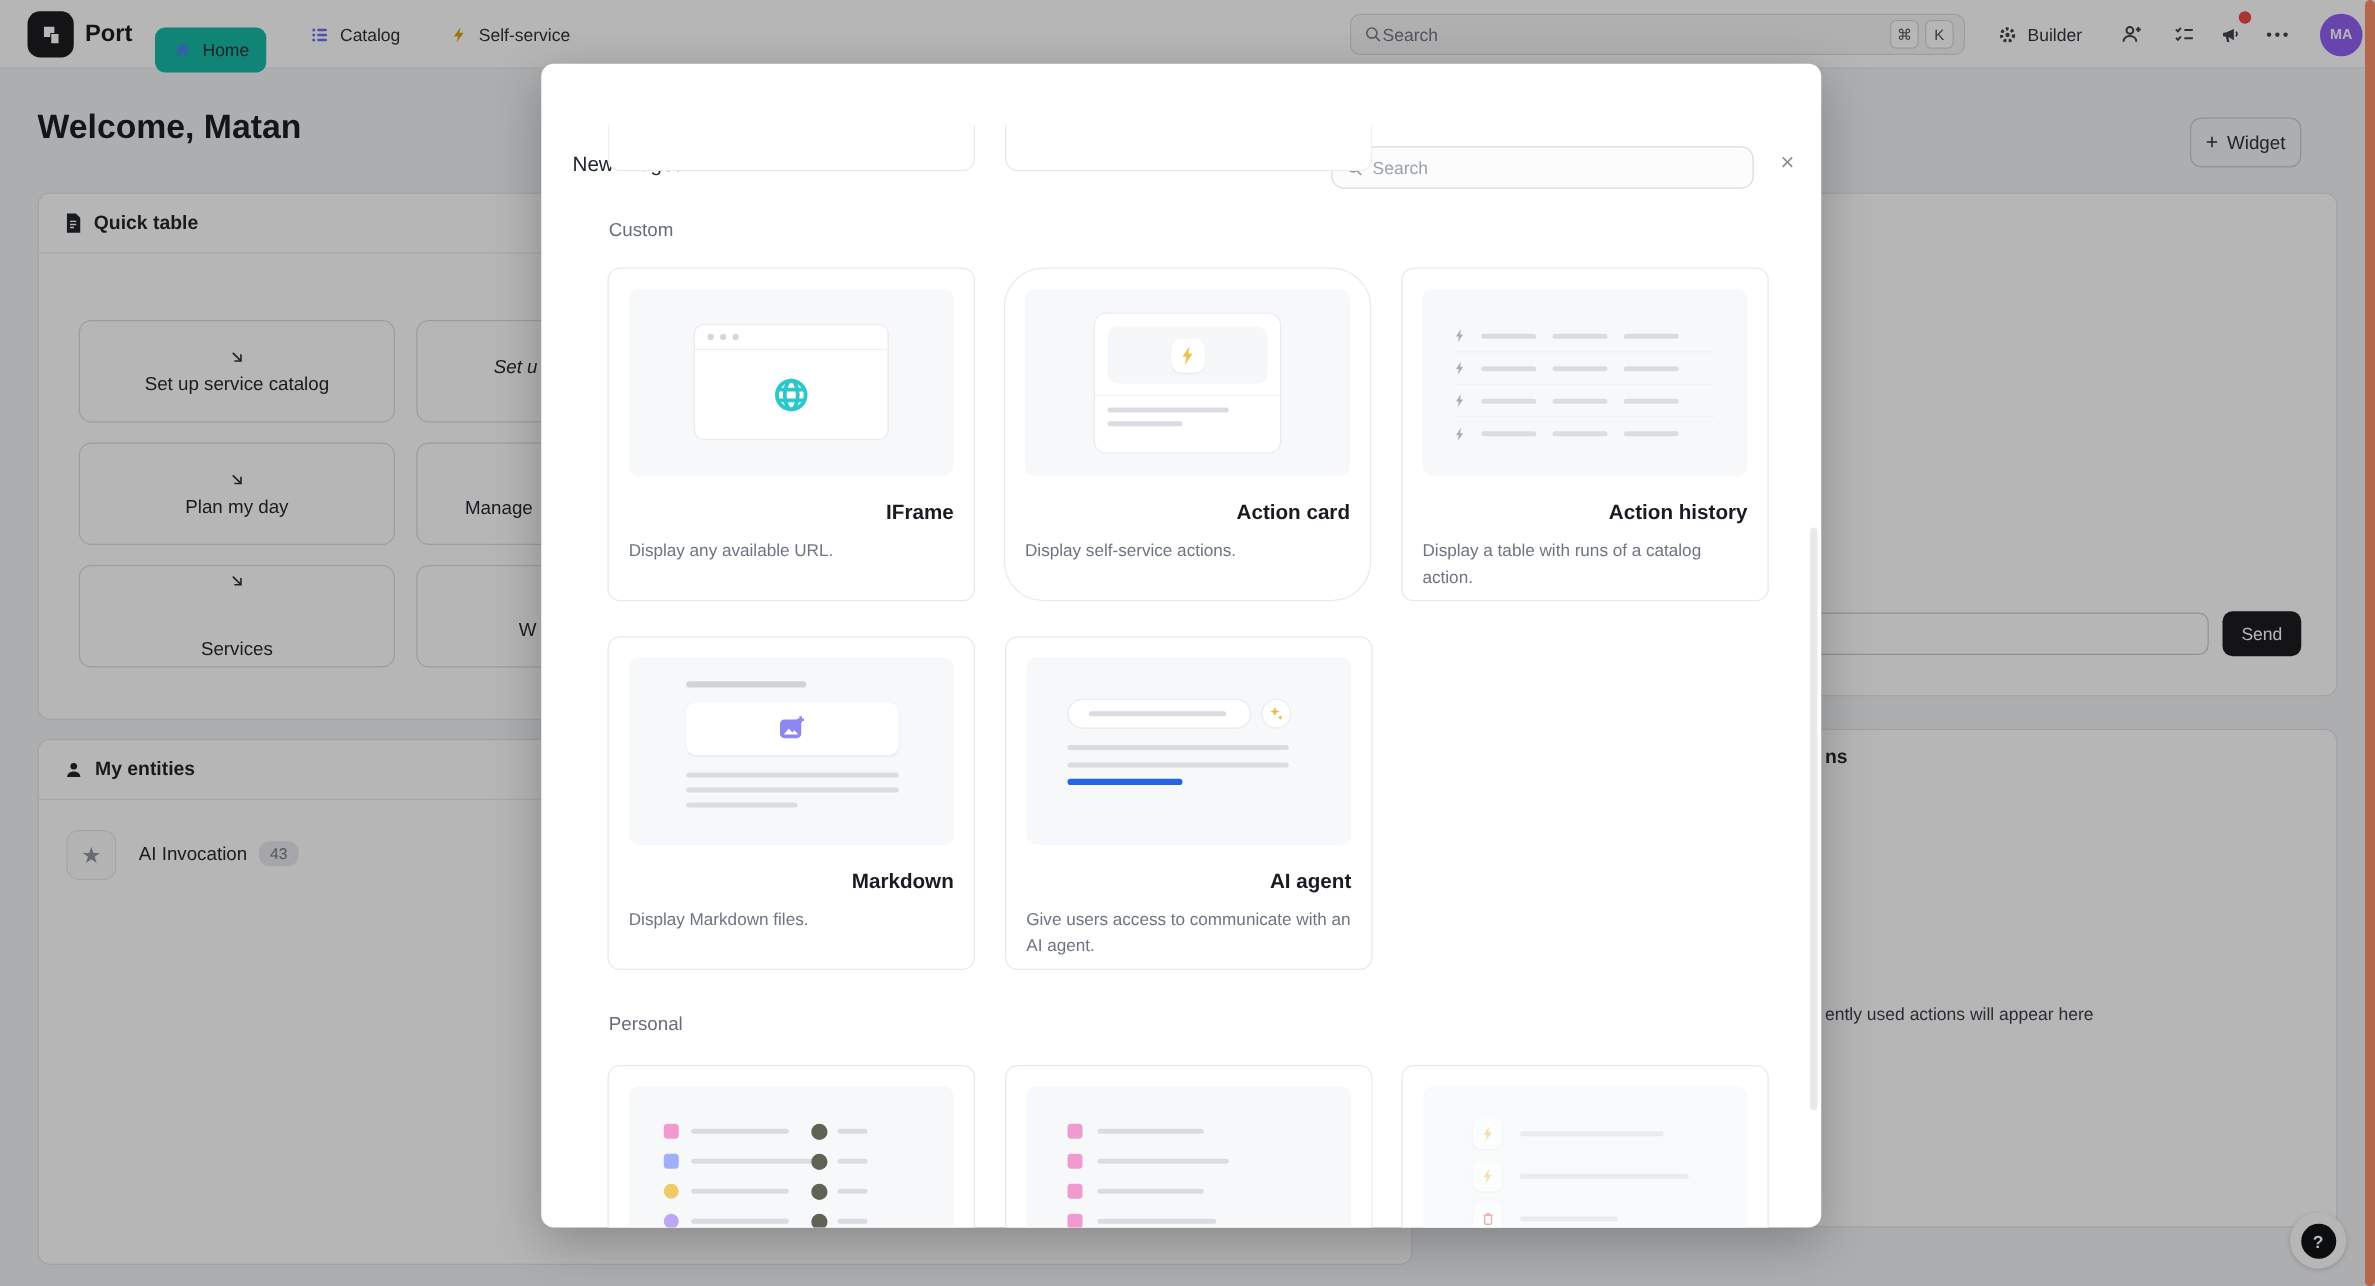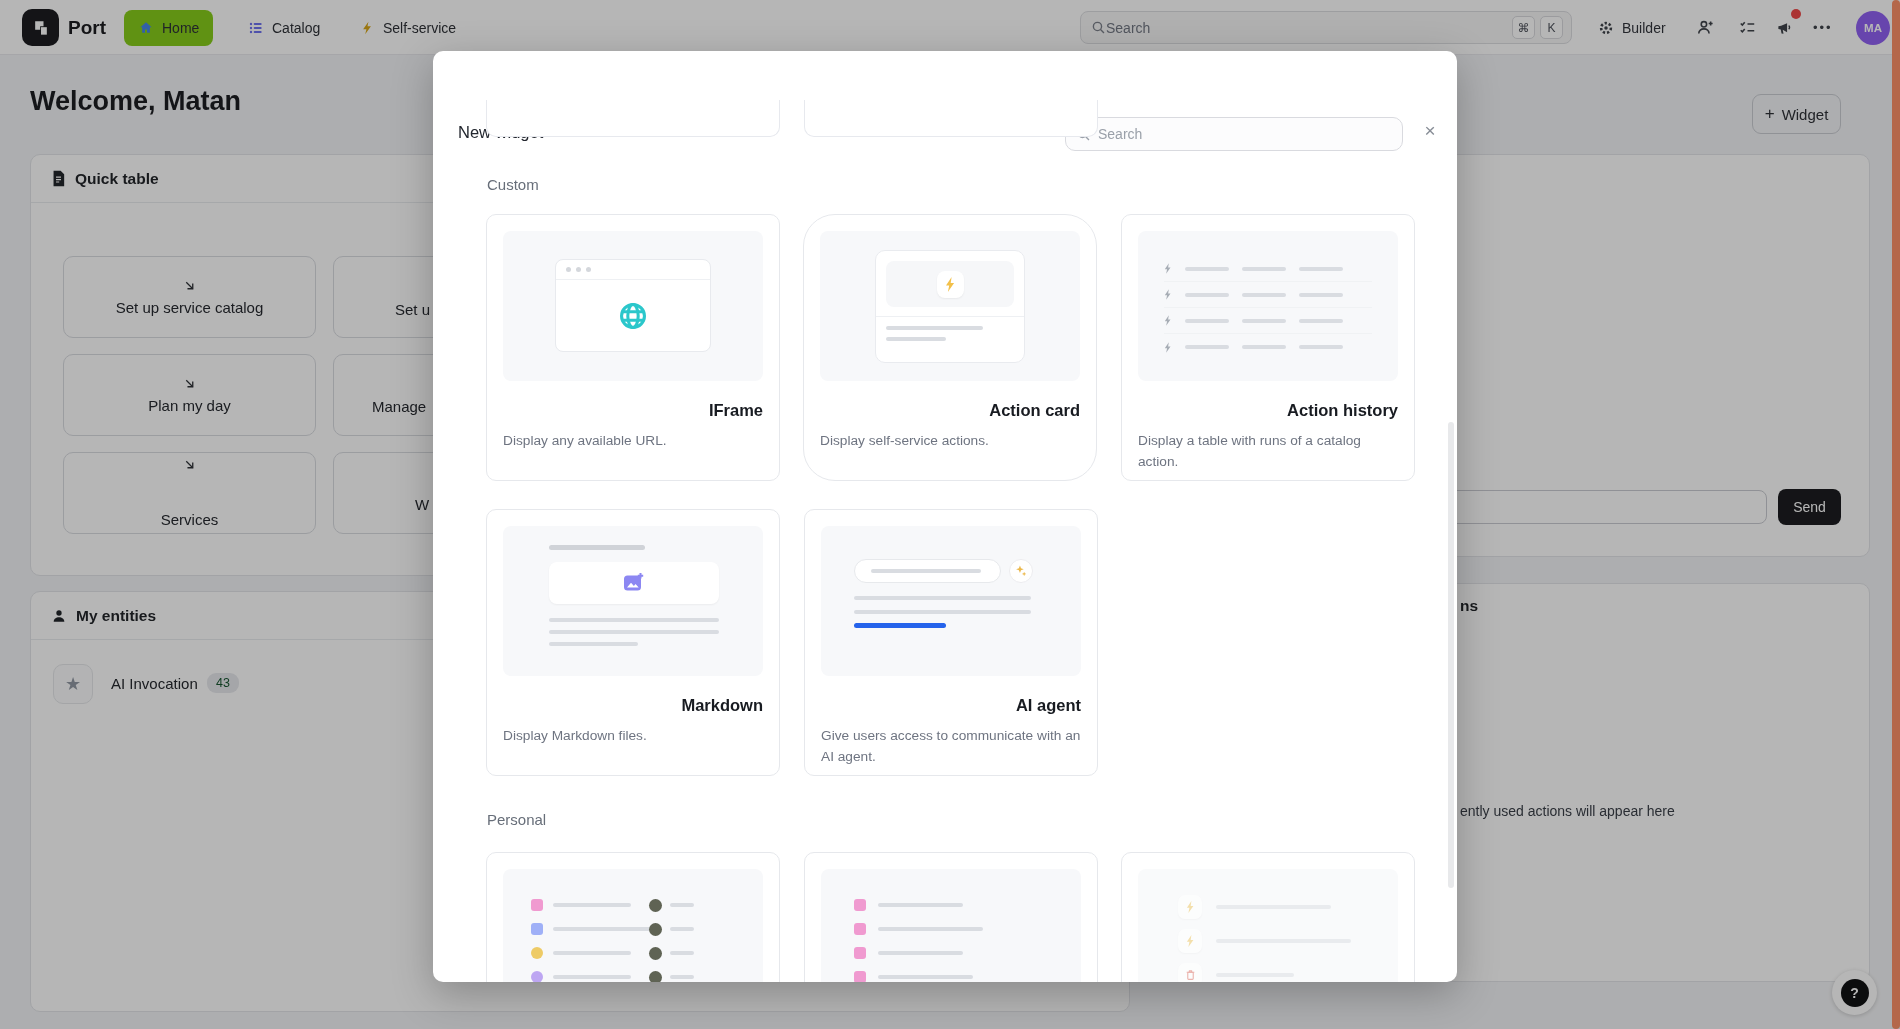--- a/index.html
+++ b/index.html
@@ -4,21 +4,21 @@
 <style>
   * { margin:0; padding:0; box-sizing:border-box; }
   body { font-family:"Liberation Sans", sans-serif; background:#101013; }
   .screen { position:relative; width:1900px; height:1029px; overflow:hidden; background:#f3f4f6; }
 
   
   .navbar { position:absolute; left:0; top:0; width:1900px; height:55px; background:#ffffff; border-bottom:1px solid #e8e9ec; z-index:1; }
   .logo-box { position:absolute; left:22px; top:9px; width:37px; height:37px; background:#17181c; border-radius:10px; display:flex; align-items:center; justify-content:center; }
   .brand { position:absolute; left:68px; top:17px; font-size:19px; font-weight:700; color:#17181c; }
   .nav-tab { position:absolute; top:10px; height:36px; display:flex; align-items:center; gap:8px; padding:0 14px; border-radius:8px; font-size:14px; color:#2a2d33; }
-  .nav-tab.active { background:#84cc16; }
+  .nav-tab.active { background:#14b8a6;margin-top:12px; }
   .nav-search { position:absolute; left:1080px; top:11px; width:492px; height:33px; background:#f6f6f7; border:1px solid #dcdde0; border-radius:8px; display:flex; align-items:center; padding:0 8px 0 10px; }
   .nav-search input { border:none; outline:none; background:transparent; flex:1; font-size:14px; color:#30333a; font-family:inherit; }
   .nav-search input::placeholder { color:#6f7580; }
   .kbd { width:23px; height:23px; background:#ffffff; border:1px solid #d8d9dd; border-radius:5px; font-size:12px; color:#4b4f58; display:flex; align-items:center; justify-content:center; margin-left:5px; }
   .nav-right-item { position:absolute; top:0; height:55px; display:flex; align-items:center; gap:7px; font-size:14px; color:#2e3138; }
   .ellipsis { font-size:13px; letter-spacing:2px; color:#3c4047; }
   .avatar { position:absolute; left:1856px; top:11px; width:34px; height:34px; border-radius:50%; background:#8e5df2; color:#ffffff; font-size:11.5px; font-weight:700; display:flex; align-items:center; justify-content:center; }
   .notif-dot { position:absolute; left:1791px; top:9px; width:10px; height:10px; border-radius:50%; background:#ef4444; }
 
   
@@ -32,21 +32,21 @@
   #panel-entities { left:30px; top:591px; width:1100px; height:421px; }
   #panel-chat { left:1180px; top:154px; width:690px; height:403px; }
   #panel-actions { left:1180px; top:583px; width:690px; height:399px; }
 
   .qa-btn { position:absolute; width:253px; height:82px; border:1px solid #d9dbe0; border-radius:10px; background:#ffffff; display:flex; flex-direction:column; align-items:center; justify-content:center; gap:7px; font-size:15px; color:#22252b; }
   .qa-btn.frag { display:block; }
   .qa-frag-label { position:absolute; font-size:15px; color:#22252b; white-space:nowrap; }
 
   .ent-star { position:absolute; left:22px; top:72px; width:40px; height:40px; border:1px solid #e5e7ea; background:#fbfbfc; border-radius:10px; display:flex; align-items:center; justify-content:center; font-size:18px; color:#8f96a1; }
   .ent-label { position:absolute; left:80px; top:83px; font-size:15px; color:#21242a; }
-  .ent-badge { position:absolute; left:176px; top:81px; background:#e7e9ed; border-radius:9px; padding:3px 9px; font-size:12.5px; color:#14532d; }
+  .ent-badge { position:absolute; left:176px; top:81px; background:#e7e9ed; border-radius:9px; padding:3px 9px; font-size:12.5px; color:#737373; }
 
   .chat-input { position:absolute; left:20px; top:335px; width:566px; height:34px; border:1px solid #c9cbd1; border-radius:8px; background:#ffffff; font-size:14px; padding:0 10px; outline:none; font-family:inherit; }
   .send-btn { position:absolute; left:597px; top:334px; width:63px; height:36px; background:#17181c; color:#ffffff; border-radius:8px; display:flex; align-items:center; justify-content:center; font-size:14px; }
 
   .actions-header-frag { position:absolute; left:279px; top:13px; font-size:15.5px; font-weight:700; color:#1d2025; }
   .actions-empty-frag { position:absolute; left:279px; top:219px; font-size:14px; color:#363b44; }
 
   .help-ring { position:absolute; left:1832px; top:970px; width:45px; height:45px; background:#ffffff; border-radius:50%; display:flex; align-items:center; justify-content:center; z-index:1; box-shadow:0 1px 4px rgba(0,0,0,.18); }
   .help-btn { width:28px; height:28px; background:#0c0d0f; border-radius:50%; color:#ffffff; font-size:14px; font-weight:700; display:flex; align-items:center; justify-content:center; }
 
@@ -237,21 +237,21 @@
     <div class="qa-btn" style="left:32px; top:101px;justify-content:center;">
       <span>
           <svg width="13" height="13" viewBox="0 0 16 16" fill="none" stroke="#2a2d33" stroke-width="1.6">
             <path d="M4 4l8 8"></path>
             <path d="M12 5.5V12H5.5"></path>
           </svg>
         </span>
       <span>Set up service catalog</span>
     </div>
     <div class="qa-btn frag" style="left:302px; top:101px;">
-      <span class="qa-frag-label" style="left:61px; top:44px;">Set u</span>
+      <span class="qa-frag-label" style="left:61px; top:28px;font-style:italic;">Set u</span>
     </div>
     <div class="qa-btn" style="left:32px; top:199px;">
       <span>
           <svg width="13" height="13" viewBox="0 0 16 16" fill="none" stroke="#2a2d33" stroke-width="1.6">
             <path d="M4 4l8 8"></path>
             <path d="M12 5.5V12H5.5"></path>
           </svg>
         </span>
       <span>Plan my day</span>
     </div>

